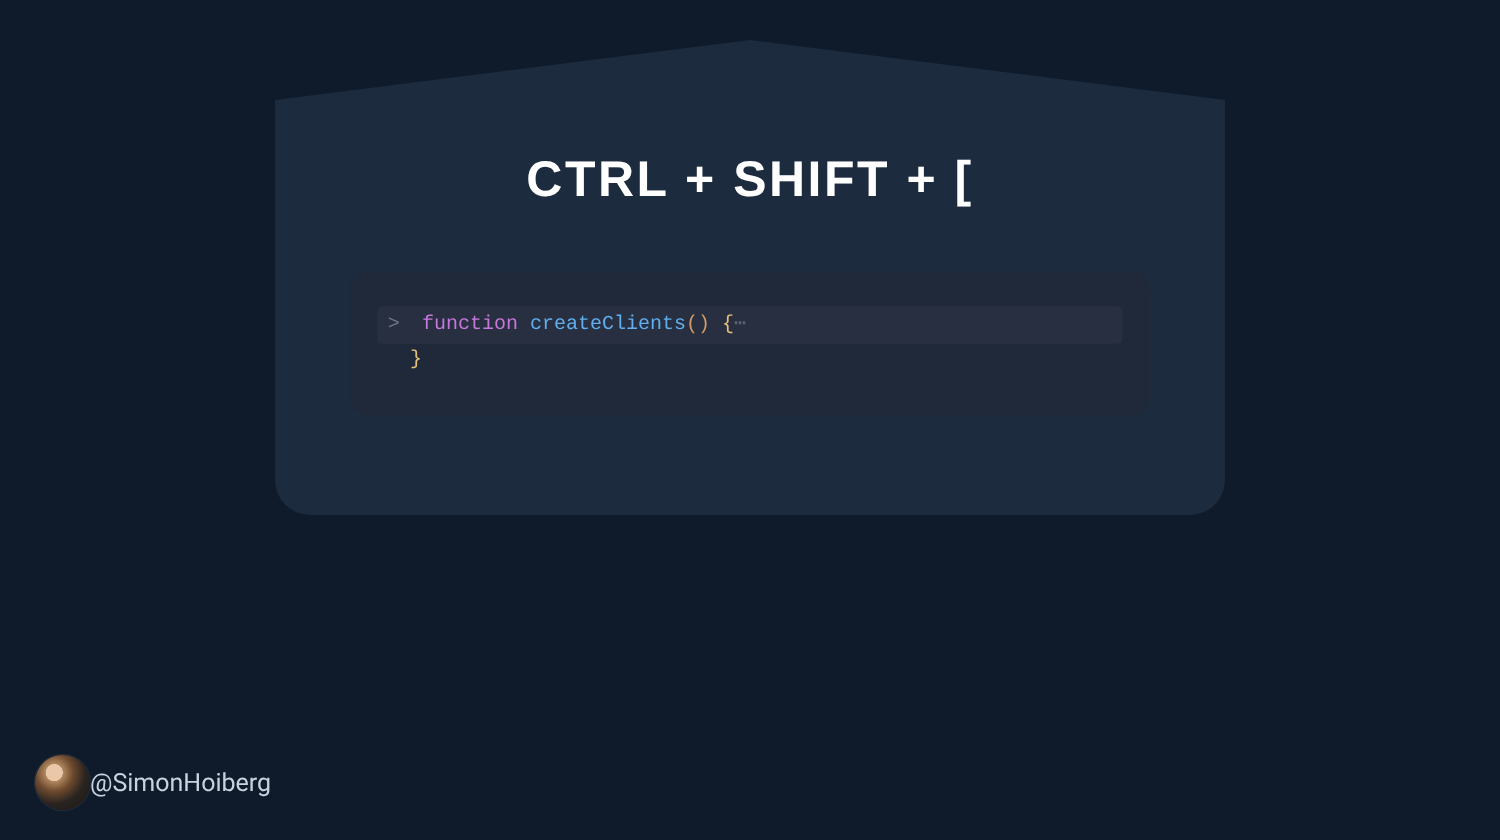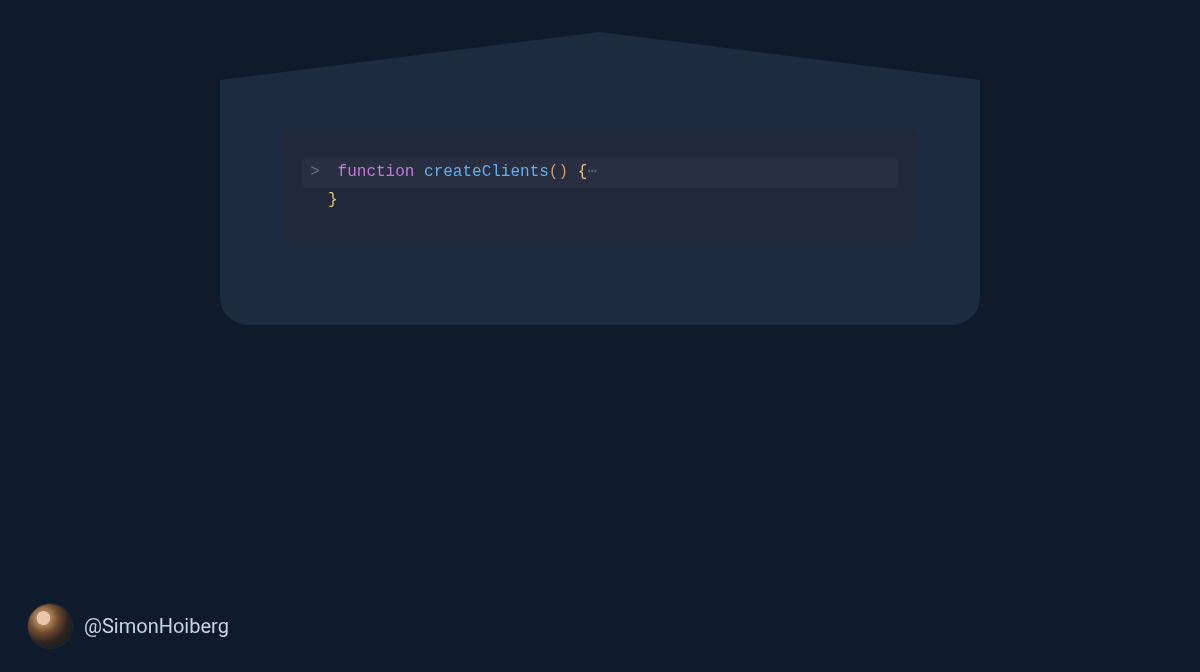--- a/index.html
+++ b/index.html
@@ -79,39 +79,39 @@
   .ellipsis { color: #5c6370; }
   .code-line2 {
     padding-left: 26px;
   }
   .footer {
     position: absolute;
     left: 28px;
     bottom: 24px;
     display: flex;
     align-items: center;
-    gap: 12px;
   }
   .avatar {
     width: 44px;
     height: 44px;
     border-radius: 50%;
     background: radial-gradient(circle at 35% 32%, #e9c7a8 0%, #e9c7a8 16%, #b0875f 17%, #6e4a2e 36%, #2a2420 60%, #1a1613 100%);
     box-shadow: 0 0 0 1px rgba(255,255,255,0.07);
   }
   .handle {
     color: #c9d3df;
     font-size: 20px;
   }
 </style>
 </head>
 <body>
 
 <div class="card-wrapper">
   <div class="card-shape">
+    <div class="title">CTRL + SHIFT + [</div>
     <div class="code-block">
       <div class="code-line1">
         <span class="gutter">&gt;</span>
         <span class="kw">function</span>
         <span> </span><span class="fn">createClients</span><span class="paren">()</span>
         <span> </span><span class="brace">{</span><span class="ellipsis">⋯</span>
       </div>
       <div class="code-line2">
         <span class="brace">}</span>
       </div>

